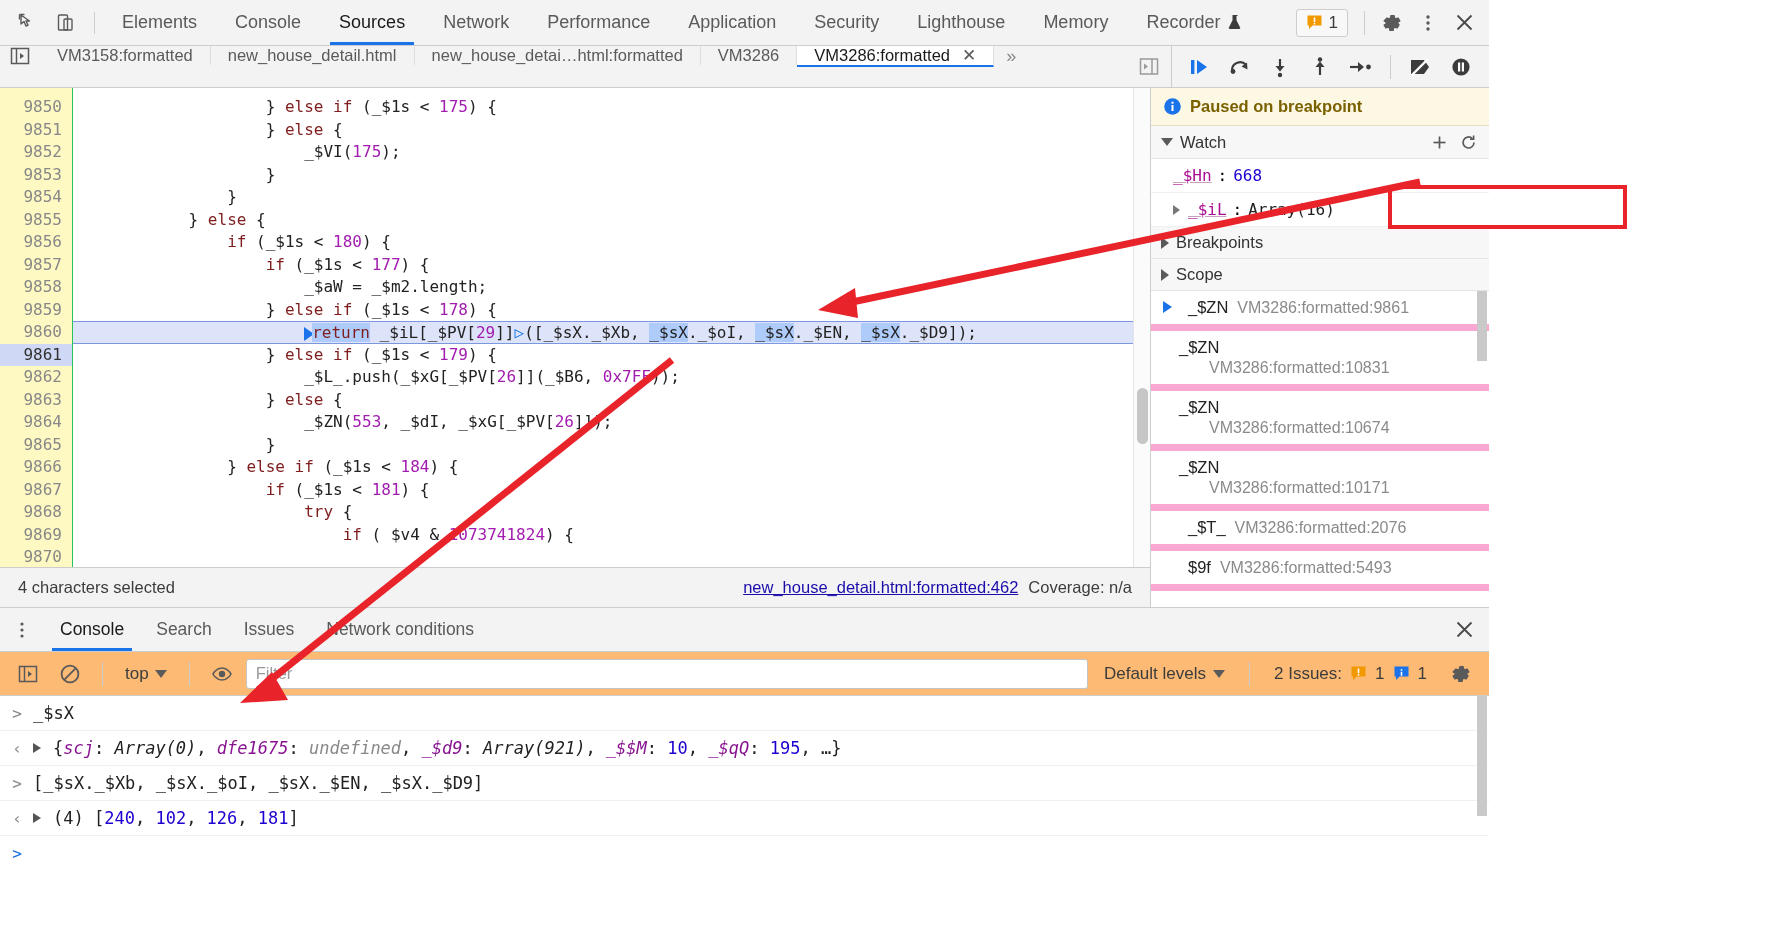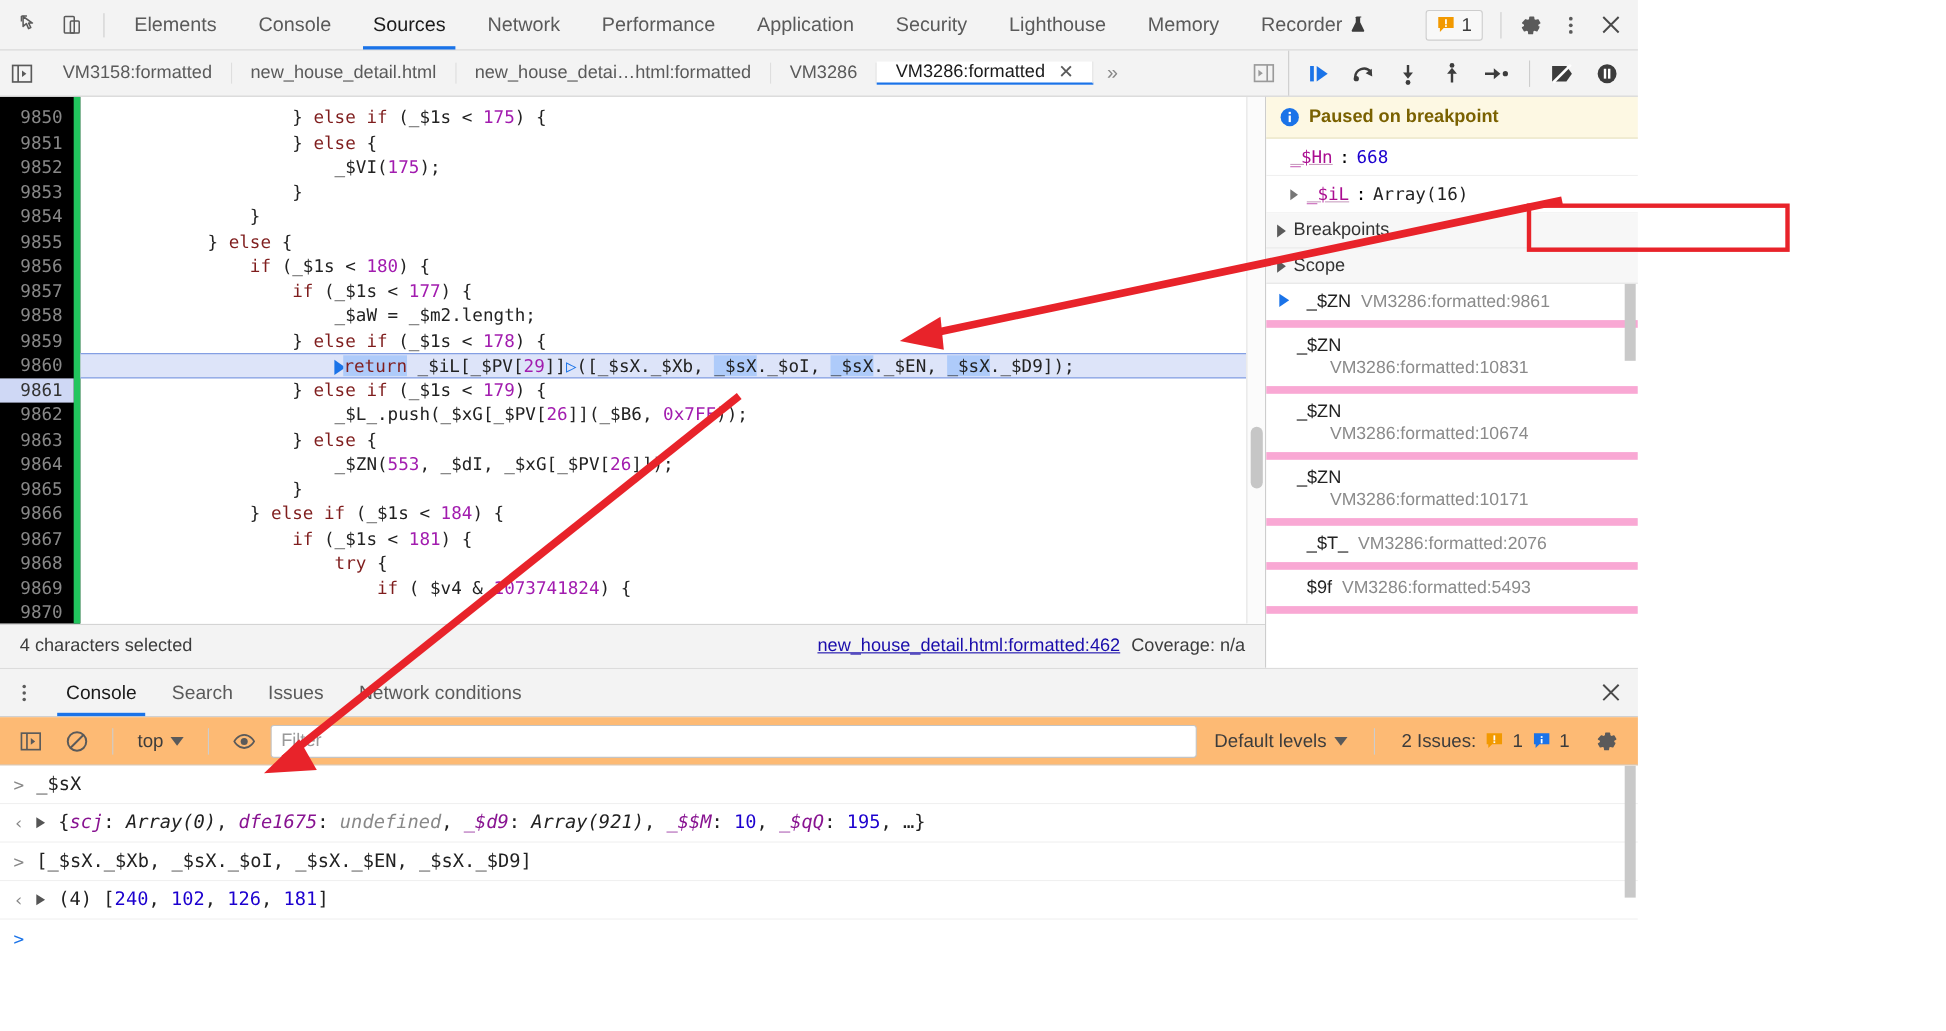--- a/index.html
+++ b/index.html
@@ -45,21 +45,21 @@
   .issues-pill .cnt { font-size: 17px; color: #3c3c3c; }
   .vsep { width: 1px; height: 24px; background: #cdcdcd; margin: 0 8px; }
 
   
   .subbar {
     height: 42px; min-height: 42px;
     background: #f3f3f3;
     border-bottom: 1px solid #cdcdcd;
     display: flex; align-items: stretch;
   }
-  .subbar-left { display: flex; align-items: center; flex: 1; min-width: 0; }
+  .subbar-left { display: flex; align-items: flex-start; flex: 1; min-width: 0; }
   .nav-toggle {
     width: 40px; display: flex; align-items: center; justify-content: center; cursor: pointer;
   }
   .file-tab {
     display: flex; align-items: center; padding: 0 17px;
     font-size: 16.5px; color: #5a5a5a; cursor: pointer;
     border-right: 1px solid #dedede; white-space: nowrap;
   }
   .file-tab.active {
     background: #ffffff; color: #1a1a1a;
@@ -82,22 +82,22 @@
   
   .middle { display: flex; flex: 1; min-height: 0; }
 
   
   .editor-wrap { flex: 1; display: flex; flex-direction: column; min-width: 0; position: relative; }
   .editor {
     flex: 1; position: relative; overflow: hidden; background: #ffffff;
     display: flex; font-family: "DejaVu Sans Mono", monospace;
   }
   .gutter {
-    width: 73px; min-width: 73px; background: #000000;
-    border-right: 6px solid #22c55e;
+    width: 73px; min-width: 73px; background: #fef9c3;
+    border-right: 1px solid #22c55e;
     padding-top: 8px;
   }
   .gutter .ln {
     height: 22.5px; line-height: 22.5px; text-align: right;
     padding-right: 10px; font-size: 16px; color: #888888;
   }
   .gutter .ln.cur { background: #cfd8f5; color: #333; font-weight: normal; }
   .code-area { flex: 1; padding-top: 8px; position: relative; overflow: hidden; }
   .cl { height: 22.5px; line-height: 22.5px; font-size: 16px; color: #222; white-space: pre; }
   .cl.current { background: #dde4f9; border-top: 1px solid #7a97e0; border-bottom: 1px solid #7a97e0; height: 22.5px; }
@@ -485,20 +485,36 @@
     <div class="sidebar">
       <div class="paused-banner">
         <svg width="19" height="19" viewBox="0 0 19 19">
             <circle cx="9.5" cy="9.5" r="8.3" fill="#1a73e8"></circle>
             <rect x="8.5" y="8" width="2" height="6" fill="#fff"></rect>
             <rect x="8.5" y="4.7" width="2" height="2" fill="#fff"></rect>
           </svg>
         <span>Paused on breakpoint</span>
       </div>
 
+      <div class="sb-section-head">
+        <span class="tri-down"></span>
+        <span class="grow">Watch</span>
+        <span class="sb-head-btn">
+          <svg width="17" height="17" viewBox="0 0 17 17">
+              <line x1="8.5" y1="2.5" x2="8.5" y2="14.5" stroke="#5a5a5a" stroke-width="1.7"></line>
+              <line x1="2.5" y1="8.5" x2="14.5" y2="8.5" stroke="#5a5a5a" stroke-width="1.7"></line>
+            </svg>
+        </span>
+        <span class="sb-head-btn">
+          <svg width="17" height="17" viewBox="0 0 17 17">
+              <path d="M14 8.5a5.5 5.5 0 1 1-1.7-4" fill="none" stroke="#5a5a5a" stroke-width="1.7"></path>
+              <path d="M13.6 1.6 v3.6 h-3.6" fill="none" stroke="#5a5a5a" stroke-width="1.7"></path>
+            </svg>
+        </span>
+      </div>
 
       <div class="watch-row" style="position:relative;">
         <span class="vname">_$Hn</span>
           <span>:</span>
         <span class="vval-num">668</span>
       </div>
 
       <div class="watch-row">
         <span class="tri-right"></span>
         <span class="vname">_$iL</span>

